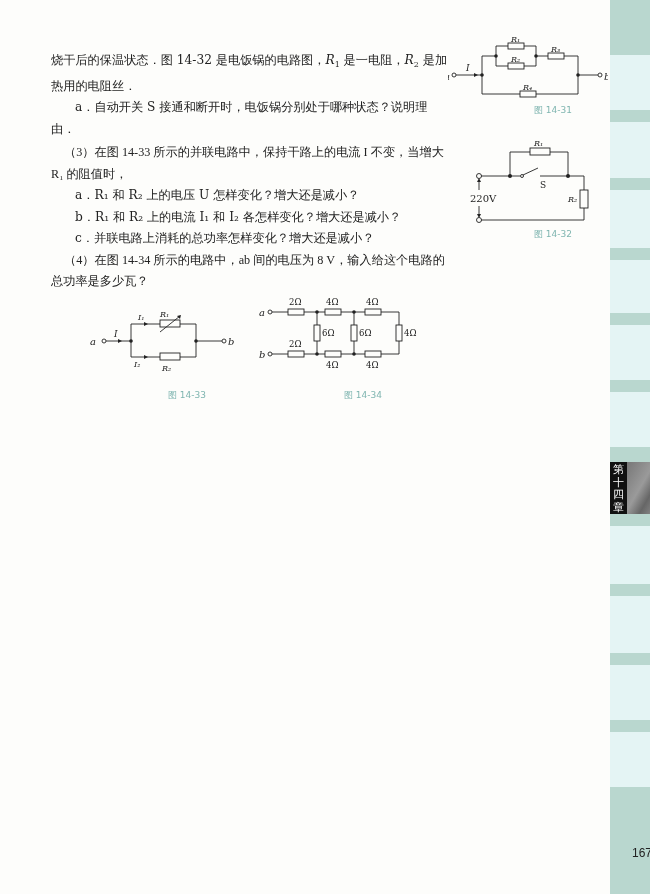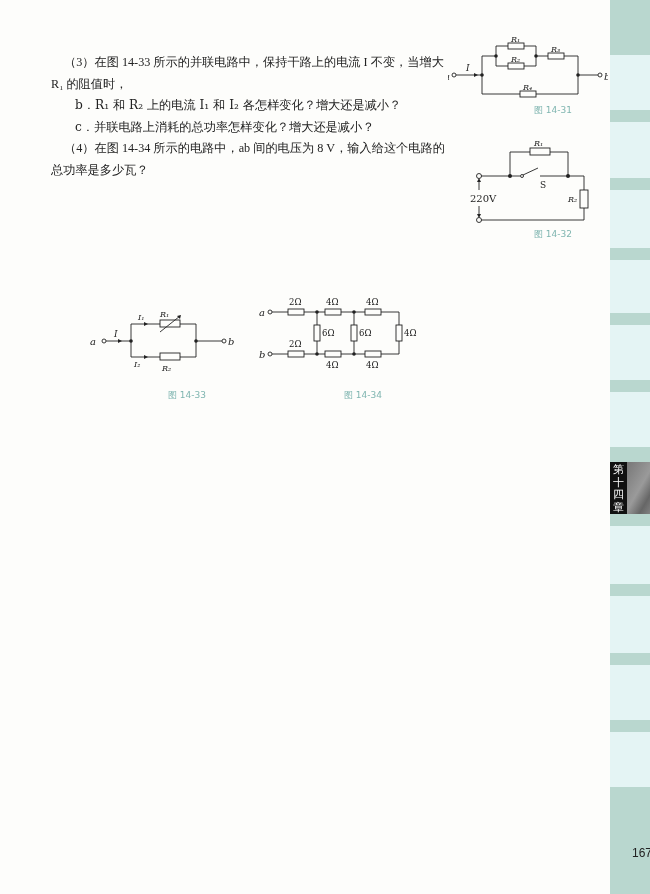--- a/index.html
+++ b/index.html
@@ -19,21 +19,26 @@
   .page-num { position:absolute; left:632px; top:846px; font-family:"Liberation Sans",sans-serif;
               font-size:12px; color:#222; }
   .caption { position:absolute; font-size:9px; color:#7fb5b0; font-family:"DejaVu Sans",sans-serif;margin-left:24px; }
   svg text { font-family:"DejaVu Serif","Liberation Serif",serif; fill:#222; }
   .fig { position:absolute; }
 </style>
 </head>
 <body>
 
 <div class="text" style="top:50px;">
+  <p class="p">
+    <span>烧干后的保温状态．图 14-32 是电饭锅的电路图，</span><span class="i">R</span><sub style="font-size:8px">1</sub><span> 是一电阻，</span><span class="i">R</span><sub style="font-size:8px">2</sub><span> 是加热用的电阻丝．</span>
+  </p>
+  <p class="p ind2">a．自动开关 S 接通和断开时，电饭锅分别处于哪种状态？说明理由．</p>
   <p class="p ind" style="margin-top:2px">（3）在图 14-33 所示的并联电路中，保持干路上的电流 I 不变，当增大 R₁ 的阻值时，</p>
+  <p class="p ind2">a．R₁ 和 R₂ 上的电压 U 怎样变化？增大还是减小？</p>
   <p class="p ind2">b．R₁ 和 R₂ 上的电流 I₁ 和 I₂ 各怎样变化？增大还是减小？</p>
   <p class="p ind2">c．并联电路上消耗的总功率怎样变化？增大还是减小？</p>
   <p class="p ind">（4）在图 14-34 所示的电路中，ab 间的电压为 8 V，输入给这个电路的总功率是多少瓦？</p>
 </div>
 
 <svg class="fig" style="left:448px;top:36px" width="160" height="70" viewBox="0 0 160 70">
   <g stroke="#222" stroke-width="0.9" fill="none">
     <line x1="8" y1="39" x2="34" y2="39"></line>
     <line x1="34" y1="20" x2="34" y2="58"></line>
     <line x1="34" y1="20" x2="48" y2="20"></line>

